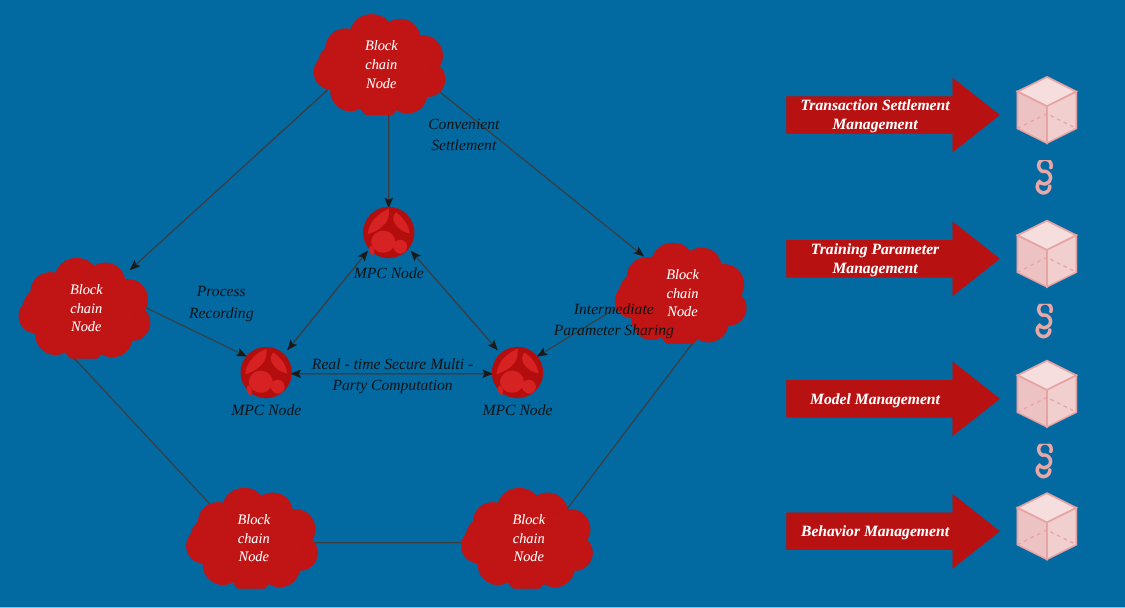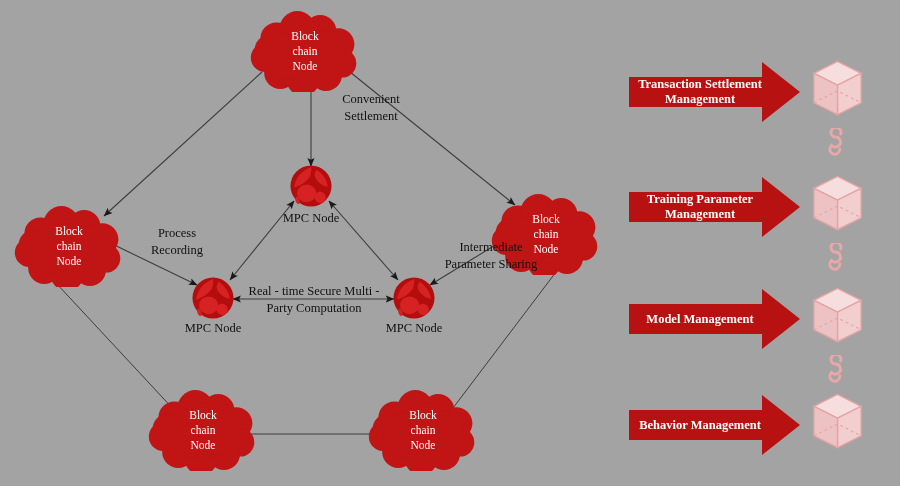--- a/index.html
+++ b/index.html
@@ -11,21 +11,22 @@
     width: 900px;
     height: 486px;
     font-family: "Liberation Serif", "DejaVu Serif", serif;
     overflow: hidden;
     position: relative;
   }
   #stage {
     position: relative;
     width: 900px;
     height: 486px;
-    background: #a3a3a3;
+    background: #0369a1;
+    font-style: italic;
   }
   svg.layer {
     position: absolute;
     left: 0;
     top: 0;
     width: 900px;
     height: 486px;
   }
   .edge-line {
     stroke: #3d3d3d;

